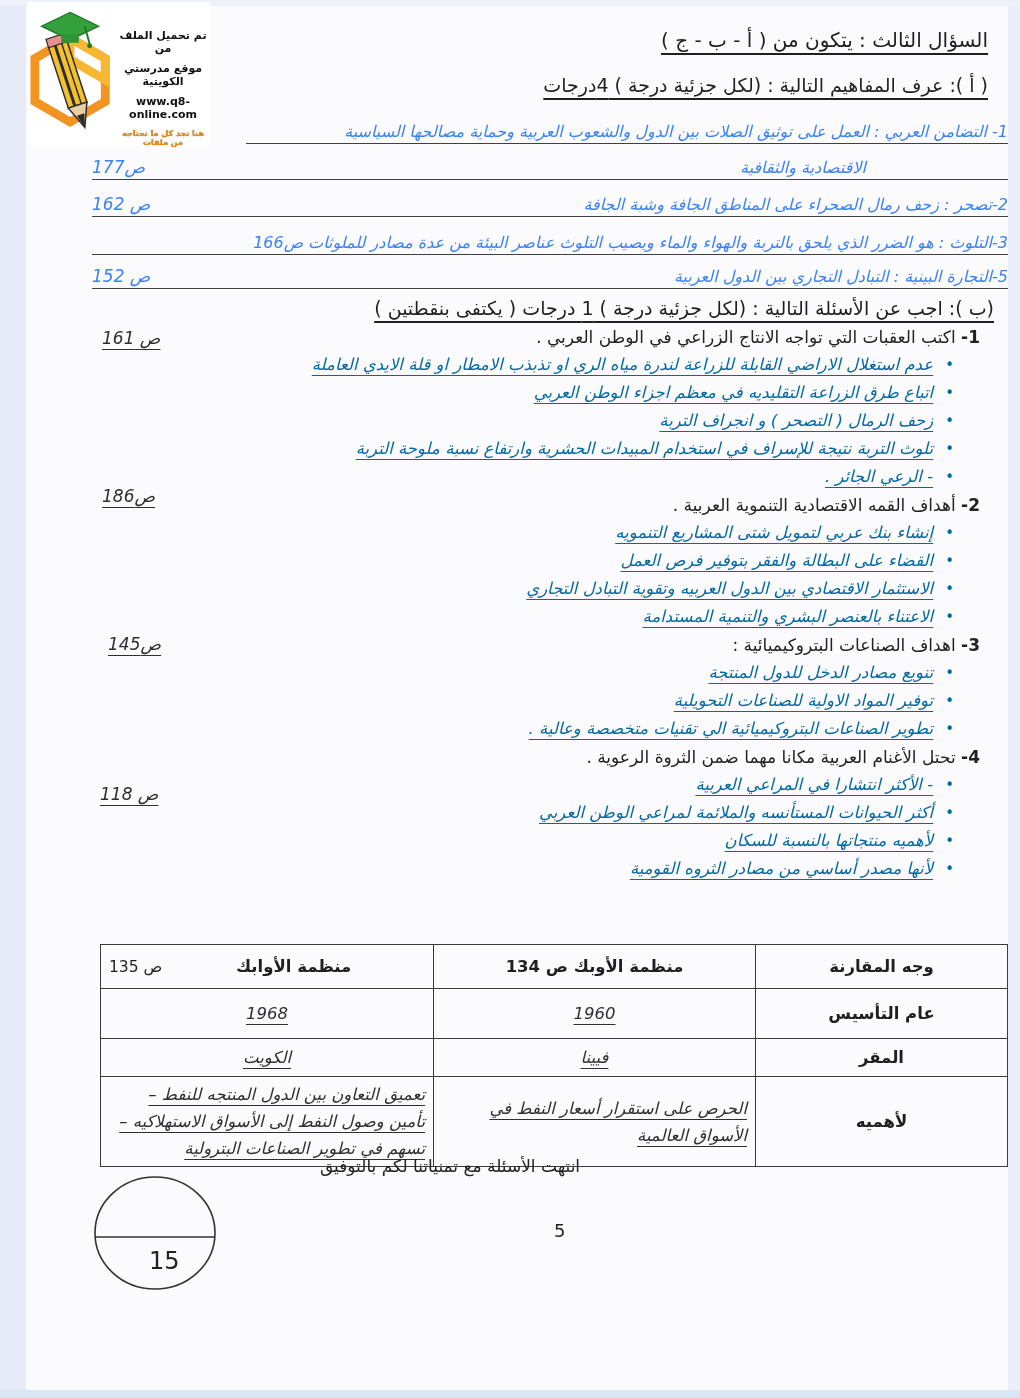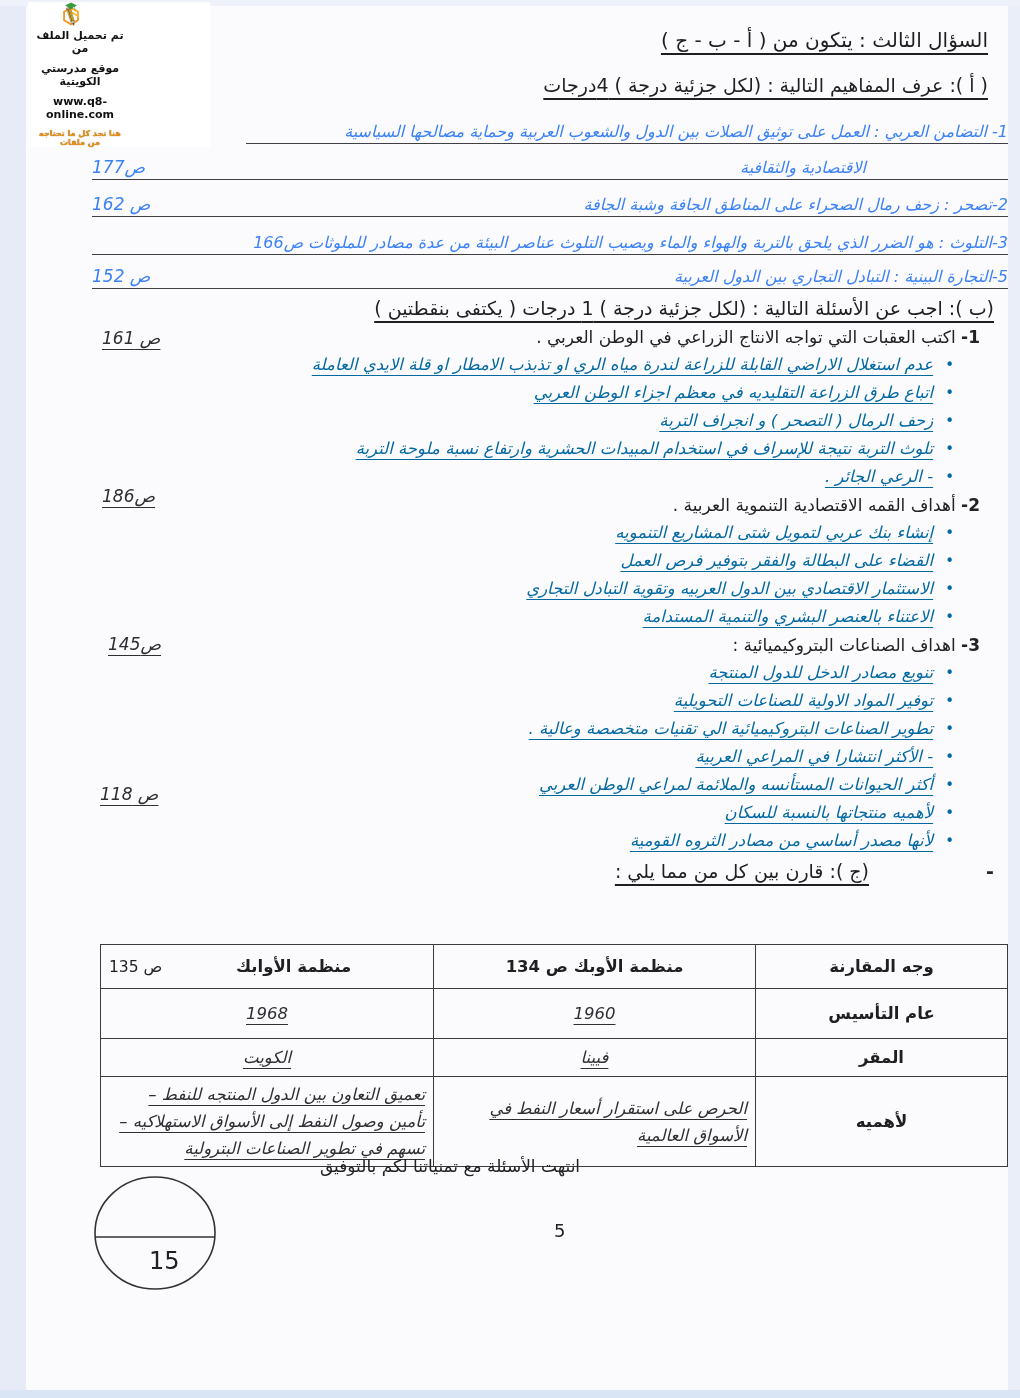--- a/index.html
+++ b/index.html
@@ -113,21 +113,21 @@
     color:#2e2e33;
     line-height: 27px;
     vertical-align: top;
     padding-top: 8px;
   }
   th.goals-label { vertical-align: top; padding-top: 10px; }
 
   
   .logo-box {
     position:absolute; left:28px; top:2px; width:182px; height:145px;
-    background:#ffffff; display:flex; align-items:flex-start;flex-direction:column;
+    background:#ffffff; display:flex; align-items:flex-end;
   }
   .logo-text { width:100px; direction:rtl; text-align:center; padding-left:4px; }
   .logo-text .l1 { font-size:11px; font-weight:bold; color:#111; margin-bottom:7px; }
   .logo-text .url { font-size:11px; font-weight:bold; color:#111; margin-bottom:8px; font-style:normal; }
   .logo-text .tag { font-size:8px; font-weight:bold; color:#e8931c; text-shadow:0 0 1px #7a4a00; }
 
   .footer-note { font-size:17px; color:#222; text-align:center; }
   .page-num { font-size:18px; color:#222; }
 </style>
 </head>
@@ -200,29 +200,26 @@
   <div class="line ans"><span>إنشاء بنك عربي لتمويل شتى المشاريع التنمويه</span></div>
   <div class="line ans"><span>القضاء على البطالة والفقر بتوفير فرص العمل</span></div>
   <div class="line ans"><span>الاستثمار الاقتصادي بين الدول العربيه وتقوية التبادل التجاري</span></div>
   <div class="line ans"><span>الاعتناء بالعنصر البشري والتنمية المستدامة</span></div>
 
   <div class="line q"><span class="qnum">3-</span> <span>اهداف الصناعات البتروكيميائية :</span></div>
   <div class="line ans"><span>تنويع مصادر الدخل للدول المنتجة</span></div>
   <div class="line ans"><span>توفير المواد الاولية للصناعات التحويلية</span></div>
   <div class="line ans"><span>تطوير الصناعات البتروكيميائية الي تقنيات متخصصة وعالية .</span></div>
 
+  <div class="line q"><span class="qnum">4-</span> <span>تحتل الأغنام العربية مكانا مهما ضمن الثروة الرعوية .</span></div>
   <div class="line ans"><span>- الأكثر انتشارا في المراعي العربية</span></div>
   <div class="line ans"><span>أكثر الحيوانات المستأنسه والملائمة لمراعي الوطن العربي</span></div>
   <div class="line ans"><span>لأهميه منتجاتها بالنسبة للسكان</span></div>
   <div class="line ans"><span>لأنها مصدر أساسي من مصادر الثروه القومية</span></div>
 
-  <div class="line" style="margin-top:2px;">
-    <span style="font-weight:bold; font-size:19px; margin-left:24px;">-</span>
-    <span class="ph ph2" style="margin-right:88px;">(ج ): قارن بين كل من مما يلي   :</span>
-  </div>
 </div>
 
 <div class="margin-ref" style="left:102px; top:328px;">ص 161</div>
 <div class="margin-ref" style="left:102px; top:486px;">ص186</div>
 <div class="margin-ref" style="left:108px; top:634px;">ص145</div>
 <div class="margin-ref" style="left:100px; top:748px;margin-top:36px;">ص 118</div>
 
 <table class="cmp" style="top:944px; left:100px; width:907px;">
   <colgroup>
       <col style="width:252px">

